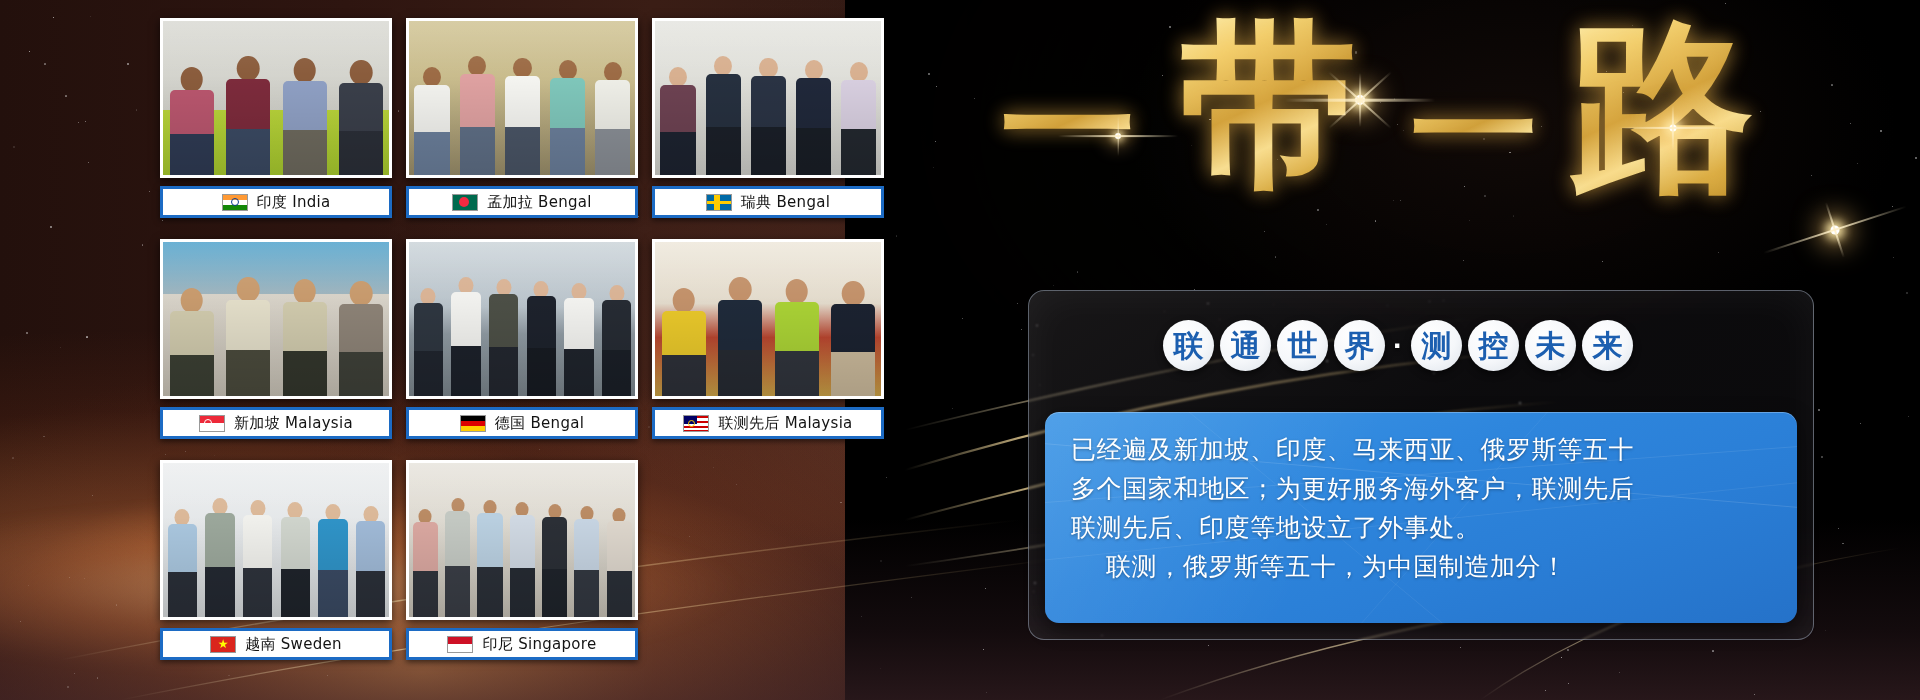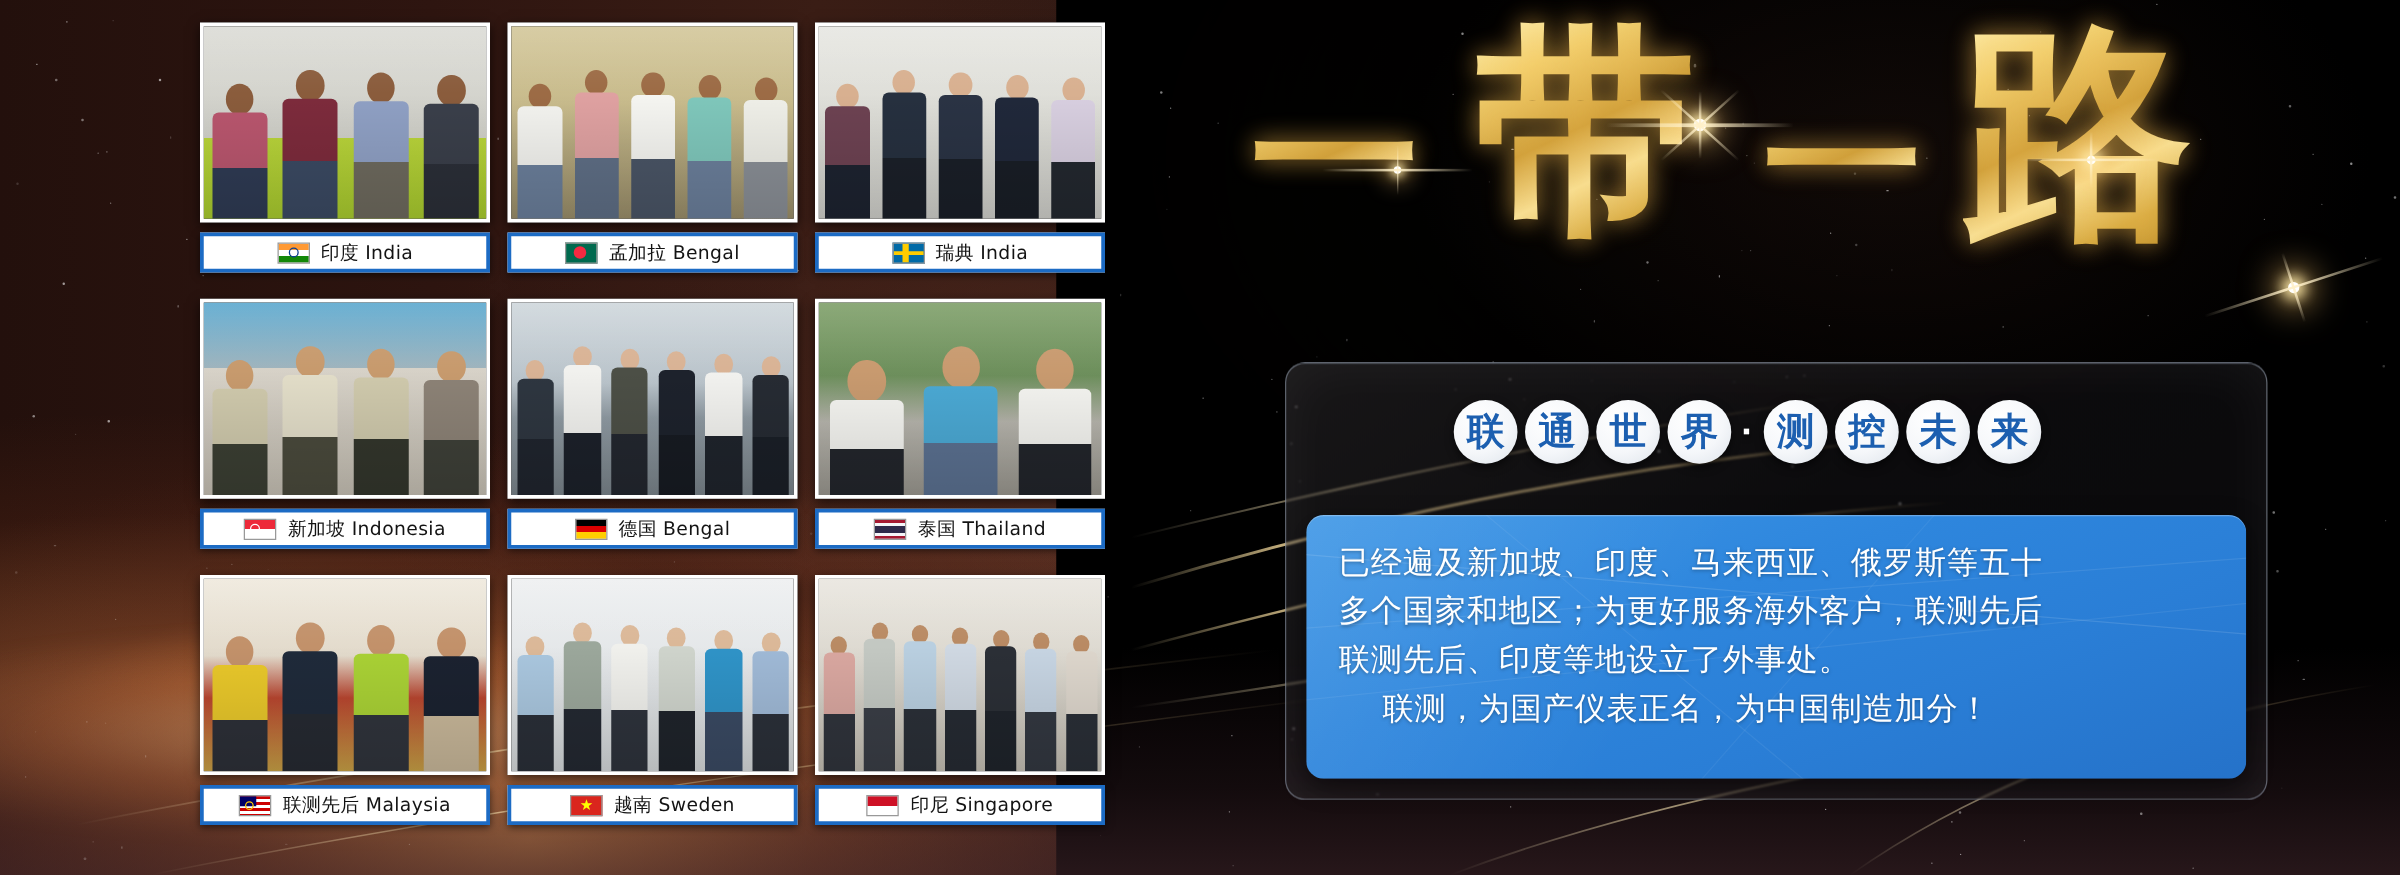--- a/index.html
+++ b/index.html
@@ -507,21 +507,21 @@
             </div>
             <div class="ppl" style="left: 186.224px; width: 35.256px; height: 113px;">
               <span class="head" style="width: 18.08px; height: 20.2496px; background: rgb(216, 176, 144);"></span>
               <span class="body" style="height: 94.7504px; background: linear-gradient(rgb(216, 207, 224) 0%, rgb(216, 207, 224) 52%, rgb(35, 40, 47) 52%, rgb(35, 40, 47) 100%);"></span>
             </div>
             <div class="ph-bg" style="background: linear-gradient(rgba(255, 255, 255, 0.1) 0%, rgba(0, 0, 0, 0) 35%, rgba(0, 0, 0, 0.14) 100%);"></div>
           </div>
         </div>
         <div class="caption">
           <span class="cap-flag fl-sweden"></span>
-          <span class="cap-text">瑞典 India</span>
+          <span class="cap-text">瑞典 Bengal</span>
         </div>
       </div>
       <div class="photo-cell">
         <div class="photo-frame">
           <div class="photo-inner">
             <div class="ph-bg" style="background: linear-gradient(rgb(90, 168, 207) 0%, rgb(159, 180, 189) 34%, rgb(215, 210, 200) 34%, rgb(198, 192, 180) 100%);"></div>
             <div class="ppl" style="left: 6.78px; width: 44.07px; height: 108px;">
               <span class="head" style="width: 22.6px; height: 25.312px; background: rgb(199, 154, 109);"></span>
               <span class="body" style="height: 84.688px; background: linear-gradient(rgb(207, 201, 172) 0%, rgb(207, 201, 172) 52%, rgb(59, 63, 51) 52%, rgb(59, 63, 51) 100%);"></span>
             </div>
@@ -535,21 +535,21 @@
             </div>
             <div class="ppl" style="left: 176.28px; width: 44.07px; height: 115px;">
               <span class="head" style="width: 22.6px; height: 25.312px; background: rgb(199, 154, 109);"></span>
               <span class="body" style="height: 91.688px; background: linear-gradient(rgb(140, 130, 118) 0%, rgb(140, 130, 118) 52%, rgb(62, 64, 56) 52%, rgb(62, 64, 56) 100%);"></span>
             </div>
             <div class="ph-bg" style="background: linear-gradient(rgba(255, 255, 255, 0.1) 0%, rgba(0, 0, 0, 0) 35%, rgba(0, 0, 0, 0.14) 100%);"></div>
           </div>
         </div>
         <div class="caption">
           <span class="cap-flag fl-singapore"></span>
-          <span class="cap-text">新加坡 Indonesia</span>
+          <span class="cap-text">新加坡 Malaysia</span>
         </div>
       </div>
       <div class="photo-cell">
         <div class="photo-frame">
           <div class="photo-inner">
             <div class="ph-bg" style="background: linear-gradient(rgb(207, 215, 220) 0%, rgb(185, 195, 202) 42%, rgb(143, 154, 162) 60%, rgb(122, 132, 139) 100%);"></div>
             <div class="ppl" style="left: 4.52px; width: 29.38px; height: 108px;">
               <span class="head" style="width: 15.0667px; height: 16.8747px; background: rgb(217, 179, 149);"></span>
               <span class="body" style="height: 93.1253px; background: linear-gradient(rgb(46, 54, 64) 0%, rgb(46, 54, 64) 52%, rgb(32, 37, 46) 52%, rgb(32, 37, 46) 100%);"></span>
             </div>
@@ -572,44 +572,20 @@
             <div class="ppl" style="left: 192.853px; width: 29.38px; height: 111px;">
               <span class="head" style="width: 15.0667px; height: 16.8747px; background: rgb(217, 179, 149);"></span>
               <span class="body" style="height: 96.1253px; background: linear-gradient(rgb(38, 43, 51) 0%, rgb(38, 43, 51) 52%, rgb(26, 31, 39) 52%, rgb(26, 31, 39) 100%);"></span>
             </div>
             <div class="ph-bg" style="background: linear-gradient(rgba(255, 255, 255, 0.1) 0%, rgba(0, 0, 0, 0) 35%, rgba(0, 0, 0, 0.14) 100%);"></div>
           </div>
         </div>
         <div class="caption">
           <span class="cap-flag fl-germany"></span>
           <span class="cap-text">德国 Bengal</span>
-        </div>
-      </div>
-      <div class="photo-cell">
-        <div class="photo-frame">
-          <div class="photo-inner">
-            <div class="ph-bg" style="background: linear-gradient(rgb(127, 160, 106) 0%, rgb(109, 143, 92) 38%, rgb(182, 180, 172) 62%, rgb(154, 151, 143) 100%);"></div>
-            <div class="ppl" style="left: 9.04px; width: 58.76px; height: 108px;">
-              <span class="head" style="width: 30.1333px; height: 33.7493px; background: rgb(200, 154, 111);"></span>
-              <span class="body" style="height: 76.2507px; background: linear-gradient(rgb(244, 244, 240) 0%, rgb(244, 244, 240) 52%, rgb(35, 38, 44) 52%, rgb(35, 38, 44) 100%);"></span>
-            </div>
-            <div class="ppl" style="left: 84.3733px; width: 58.76px; height: 119px;">
-              <span class="head" style="width: 30.1333px; height: 33.7493px; background: rgb(200, 154, 111);"></span>
-              <span class="body" style="height: 87.2507px; background: linear-gradient(rgb(75, 169, 212) 0%, rgb(75, 169, 212) 52%, rgb(91, 113, 145) 52%, rgb(91, 113, 145) 100%);"></span>
-            </div>
-            <div class="ppl" style="left: 159.707px; width: 58.76px; height: 117px;">
-              <span class="head" style="width: 30.1333px; height: 33.7493px; background: rgb(200, 154, 111);"></span>
-              <span class="body" style="height: 85.2507px; background: linear-gradient(rgb(244, 244, 240) 0%, rgb(244, 244, 240) 52%, rgb(34, 37, 43) 52%, rgb(34, 37, 43) 100%);"></span>
-            </div>
-            <div class="ph-bg" style="background: linear-gradient(rgba(255, 255, 255, 0.1) 0%, rgba(0, 0, 0, 0) 35%, rgba(0, 0, 0, 0.14) 100%);"></div>
-          </div>
-        </div>
-        <div class="caption">
-          <span class="cap-flag fl-thailand"></span>
-          <span class="cap-text">泰国 Thailand</span>
         </div>
       </div>
       <div class="photo-cell">
         <div class="photo-frame">
           <div class="photo-inner">
             <div class="ph-bg" style="background: linear-gradient(rgb(239, 233, 221) 0%, rgb(226, 218, 203) 40%, rgb(184, 69, 47) 62%, rgb(201, 162, 70) 100%);"></div>
             <div class="ppl" style="left: 6.78px; width: 44.07px; height: 108px;">
               <span class="head" style="width: 22.6px; height: 25.312px; background: rgb(194, 145, 106);"></span>
               <span class="body" style="height: 84.688px; background: linear-gradient(rgb(232, 199, 42) 0%, rgb(232, 199, 42) 52%, rgb(45, 48, 56) 52%, rgb(45, 48, 56) 100%);"></span>
             </div>
@@ -762,17 +738,17 @@
       <path d="M-20,30 L760,96" stroke="rgba(255,255,255,0.22)" stroke-width="1"></path>
       <path d="M-20,92 L760,34" stroke="rgba(255,255,255,0.16)" stroke-width="1"></path>
       <path d="M-20,150 L760,70" stroke="rgba(255,255,255,0.13)" stroke-width="1"></path>
       <path d="M120,-20 L420,230" stroke="rgba(255,255,255,0.12)" stroke-width="1"></path>
       <path d="M520,-20 L300,230" stroke="rgba(255,255,255,0.10)" stroke-width="1"></path>
     </svg>
     <div class="ptext">
       <span class="l2">已经遍及新加坡、印度、马来西亚、俄罗斯等五十</span>
       <span class="l2">多个国家和地区；为更好服务海外客户，联测先后</span>
       <span class="l2">联测先后、印度等地设立了外事处。</span>
-      <span class="l4">联测，为国产仪表正名，为中国制造加分！</span>
+      <span class="l4">联测，俄罗斯等五十，为中国制造加分！</span>
     </div>
   </div>
 
 </div>
 
 </body></html>

